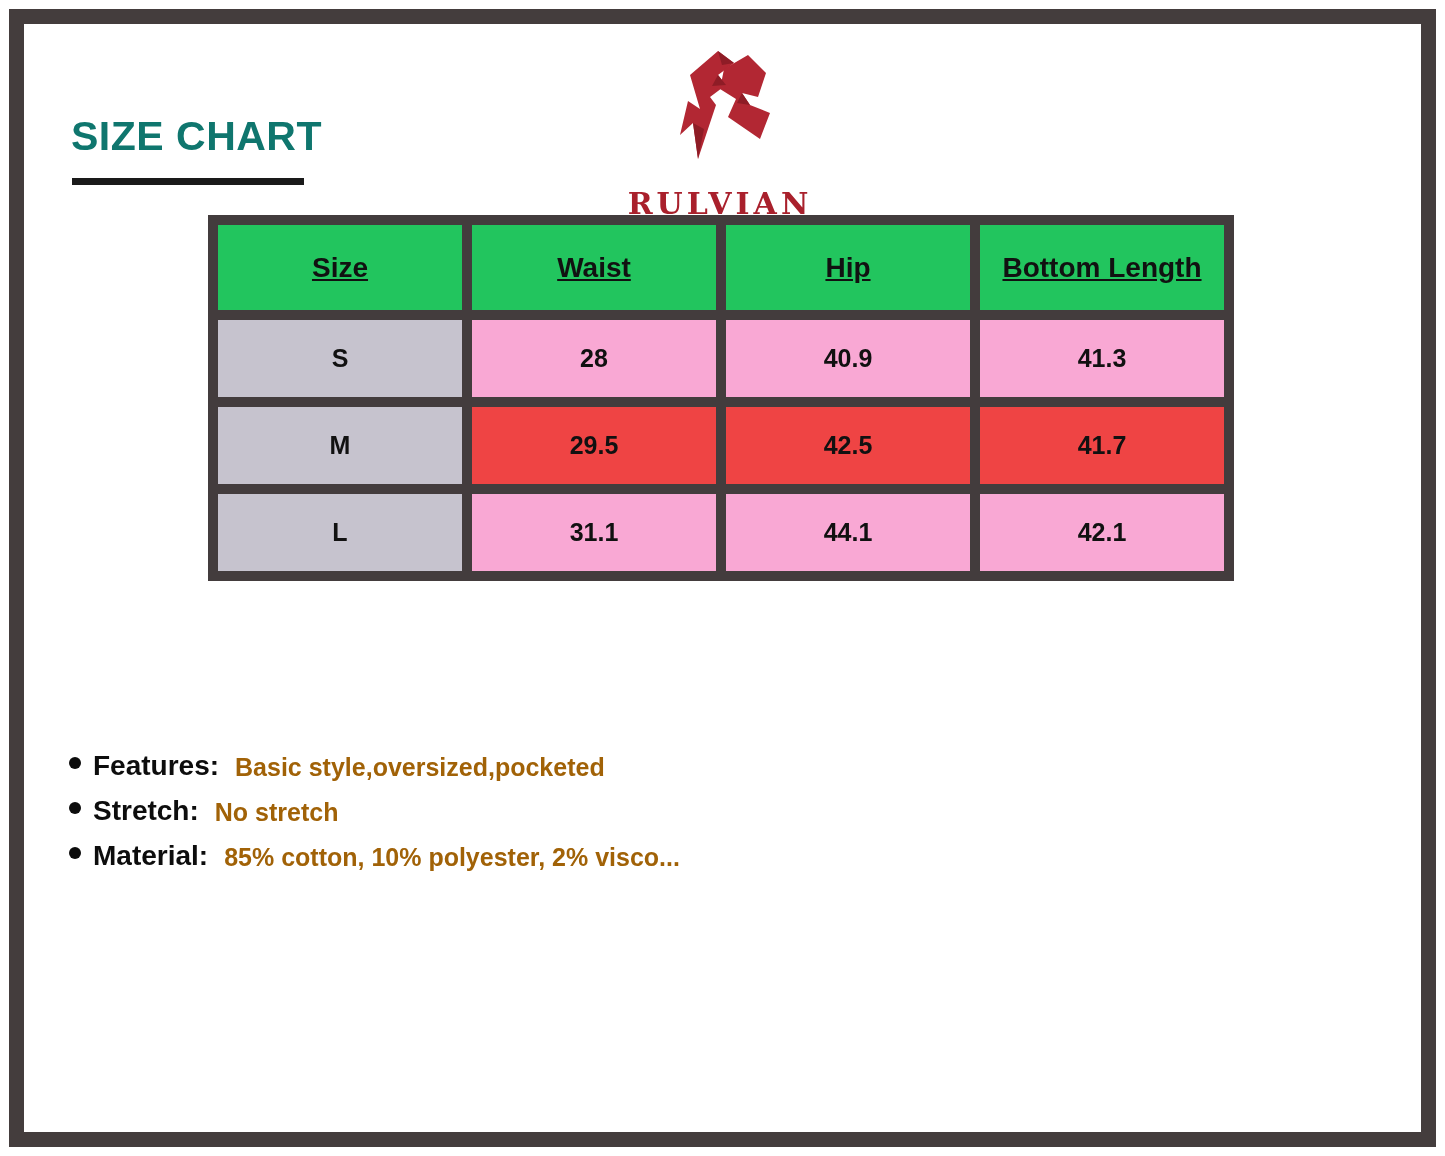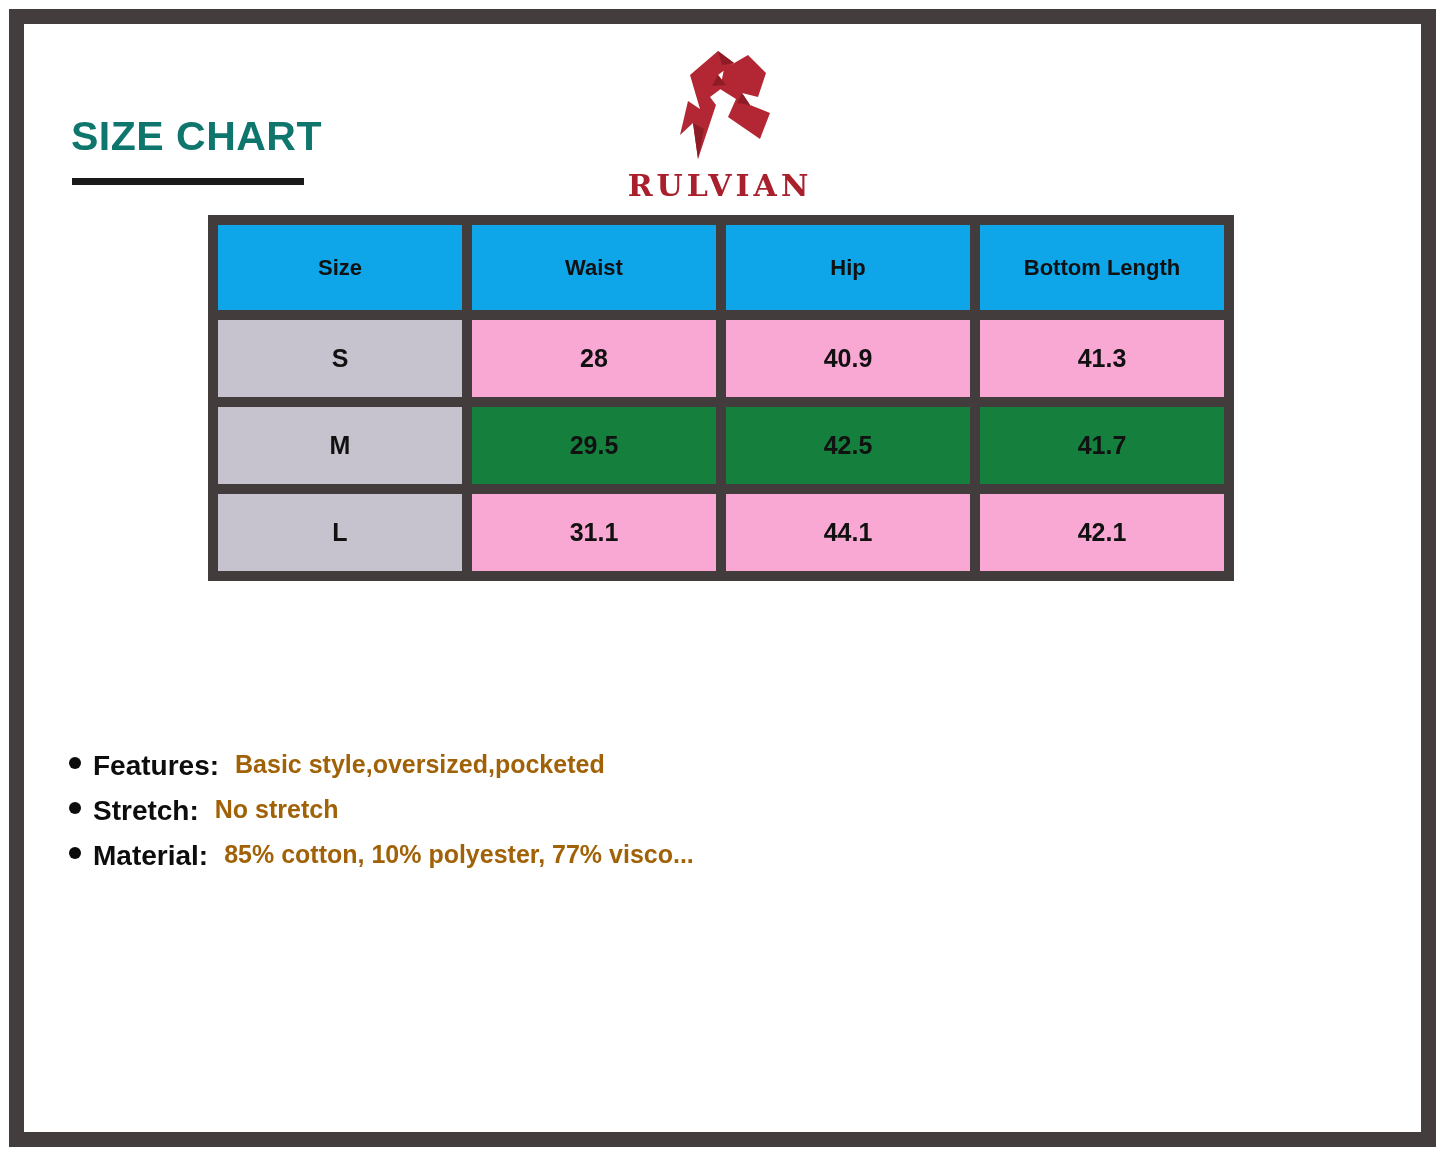--- a/index.html
+++ b/index.html
@@ -34,21 +34,21 @@
   }
   
   .logo{
     position:absolute;
     left:592px;top:44px;
     width:256px;
     text-align:center;
   }
   .logo svg{display:block;margin:0 auto;}
   .wordmark{
-    margin-top:2px;
+    margin-top:20px;
     font-family:"DejaVu Serif", serif;
     font-weight:700;
     font-size:30px;
     letter-spacing:4px;
     color:#a9202c;
     white-space:nowrap;
   }
   
   table.size-table{
     position:absolute;
@@ -60,36 +60,37 @@
   .size-table td{
     border:10px solid #433c3d;
     text-align:center;
     vertical-align:middle;
     font-weight:700;
     color:#111111;
     padding:0;
   }
   .size-table tr.head td{
     height:85px;
-    background:#0ea5e9;
-    font-size:22px;
+    background:#22c55e;
+    font-size:28px;
+    text-decoration:underline;
   }
   .size-table tr.body td{height:77px;font-size:25px;}
   .size-table td.size-col{background:#c6c3ce;font-size:28px;}
   .size-table tr.row-even td.val{background:#f9a8d4;}
-  .size-table tr.row-odd  td.val{background:#15803d;}
+  .size-table tr.row-odd  td.val{background:#ef4444;}
   
   .details{
     position:absolute;
     left:69px;top:750px;
     width:1000px;
   }
   .detail-row{
     display:flex;
-    align-items:flex-start;
+    align-items:flex-end;
     margin-bottom:13px;
     white-space:nowrap;
   }
   .bullet{
     width:12px;height:12px;
     border-radius:50%;
     background:#0c0c0c;
     flex:0 0 12px;
     align-self:center;
     margin:-6px 12px 0 0;
@@ -170,17 +171,17 @@
       <span class="detail-value">Basic style,oversized,pocketed</span>
     </div>
     <div class="detail-row">
       <span class="bullet"></span>
       <span class="detail-label">Stretch:</span>
       <span class="detail-value">No stretch</span>
     </div>
     <div class="detail-row">
       <span class="bullet"></span>
       <span class="detail-label">Material:</span>
-      <span class="detail-value">85% cotton, 10% polyester, 77% visco...</span>
+      <span class="detail-value">85% cotton, 10% polyester, 2% visco...</span>
     </div>
   </div>
 
 </div>
 
 </body></html>

